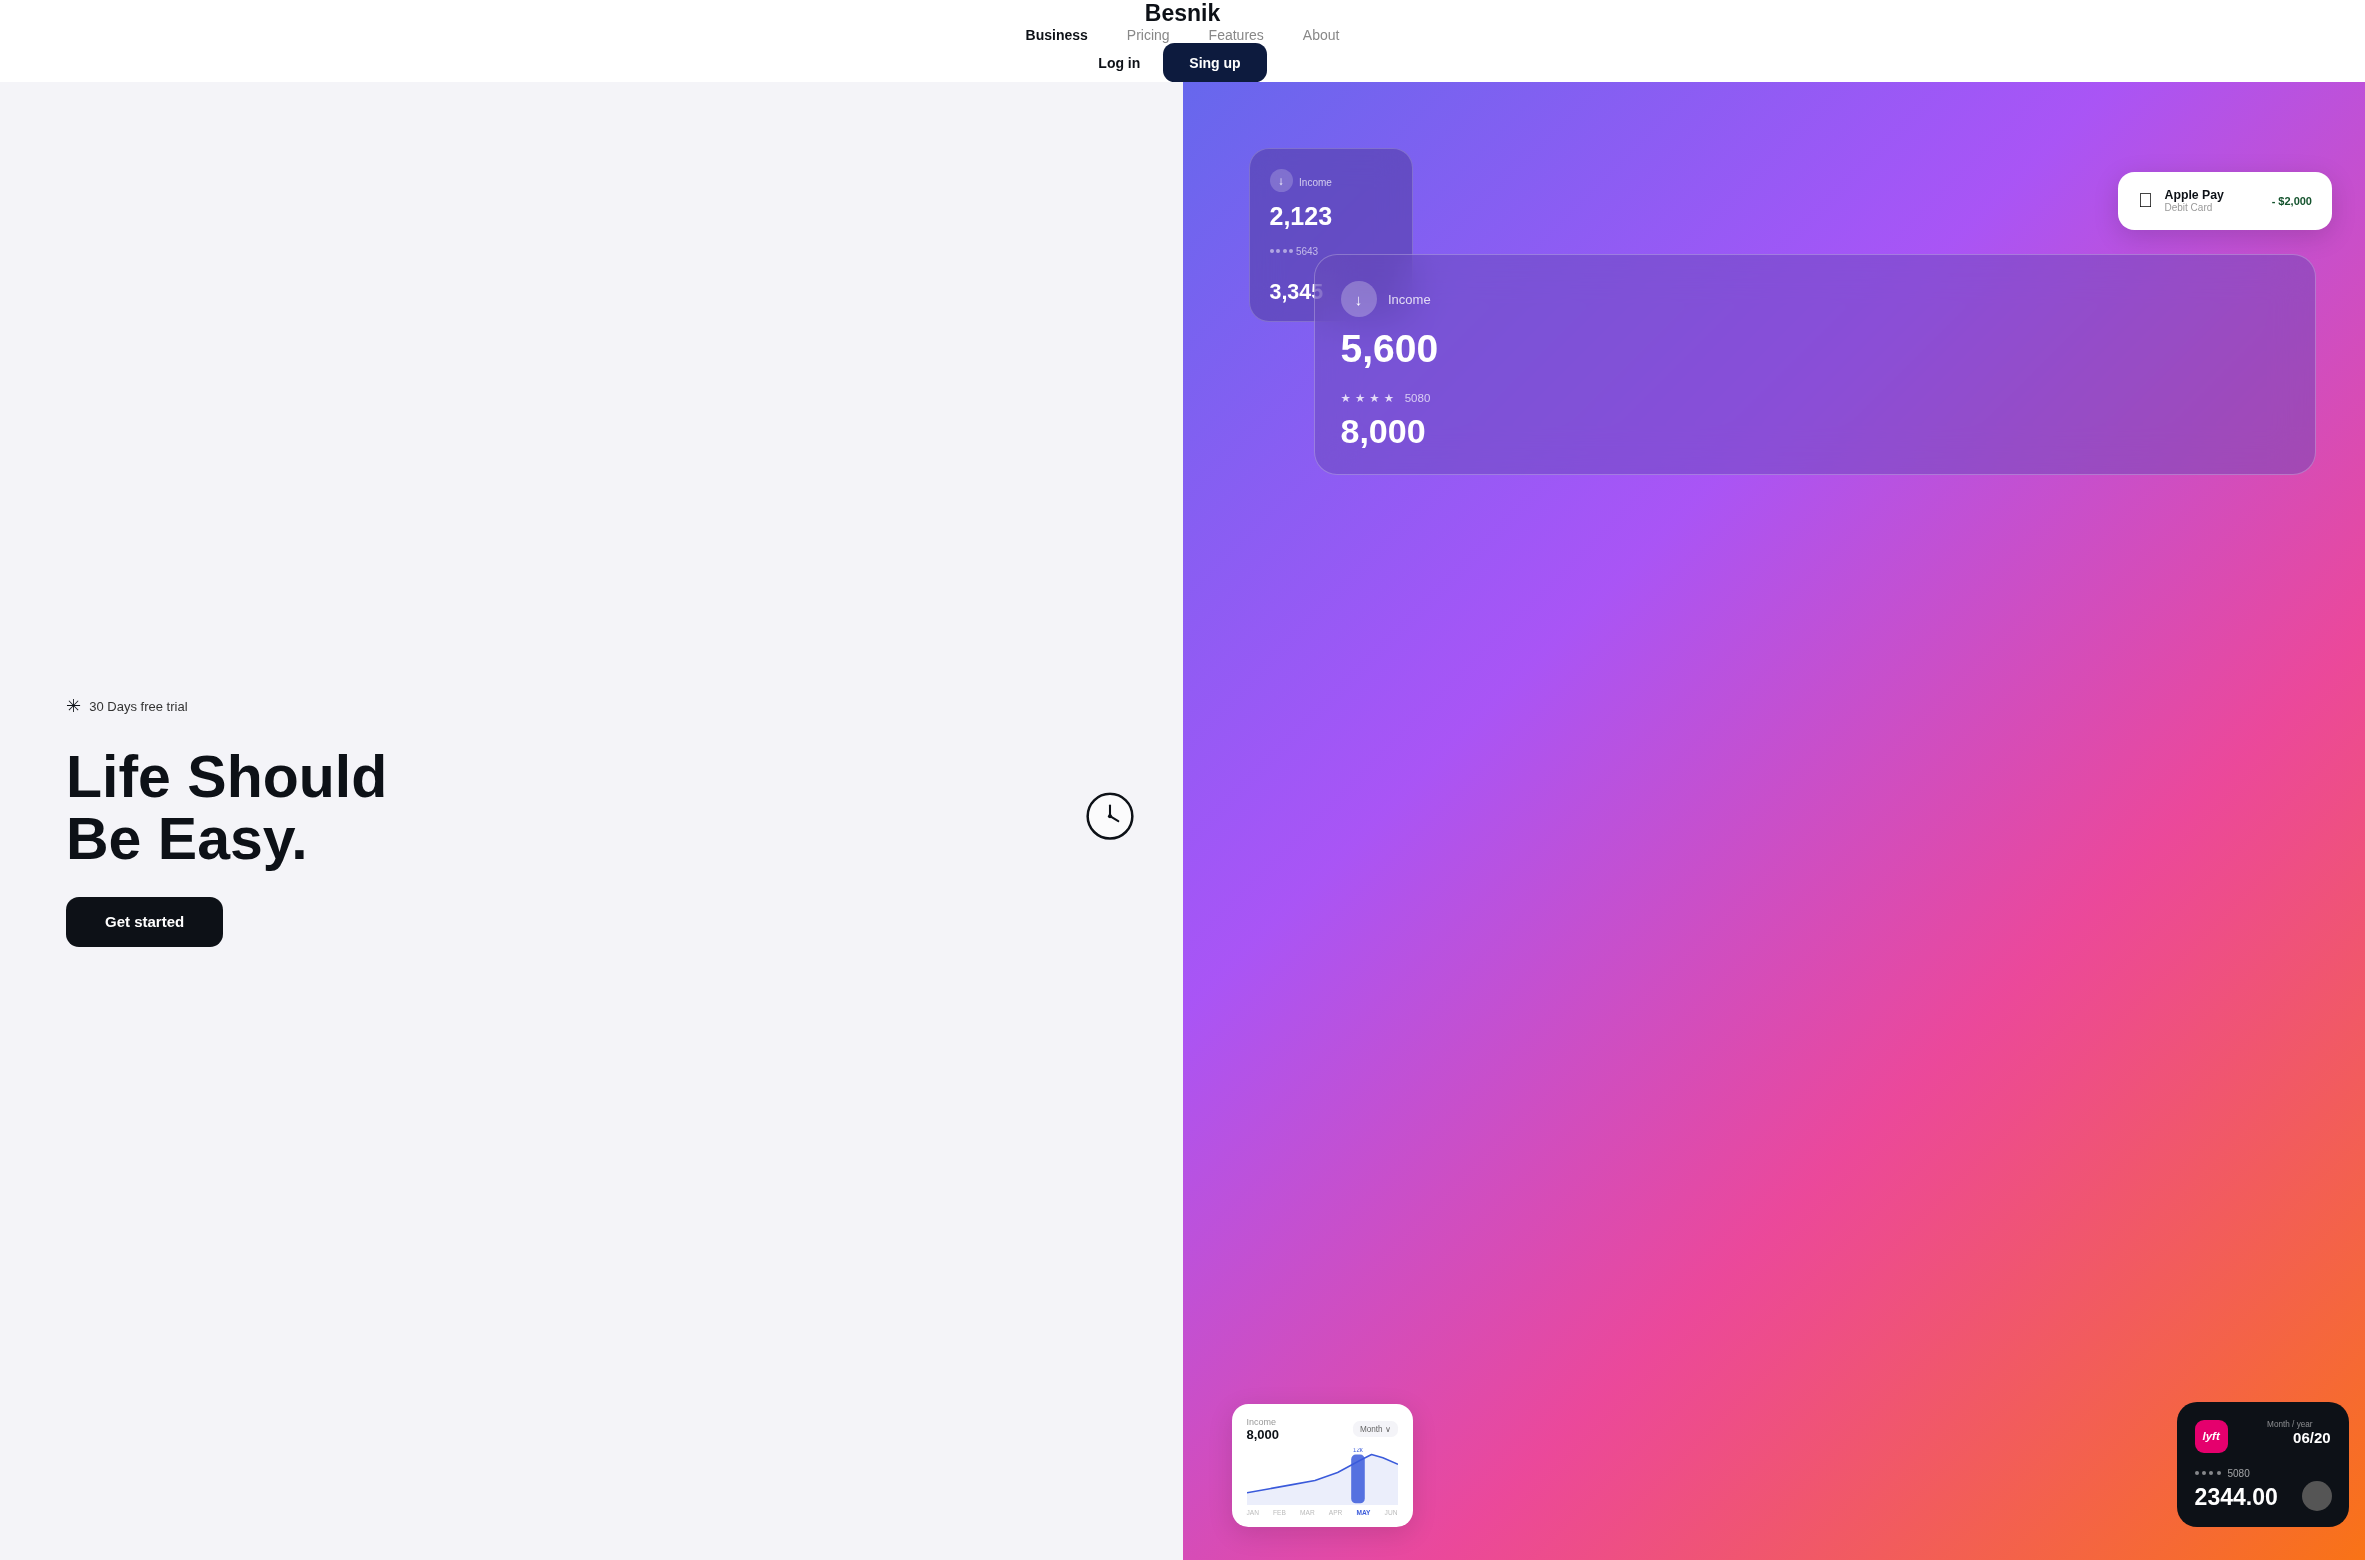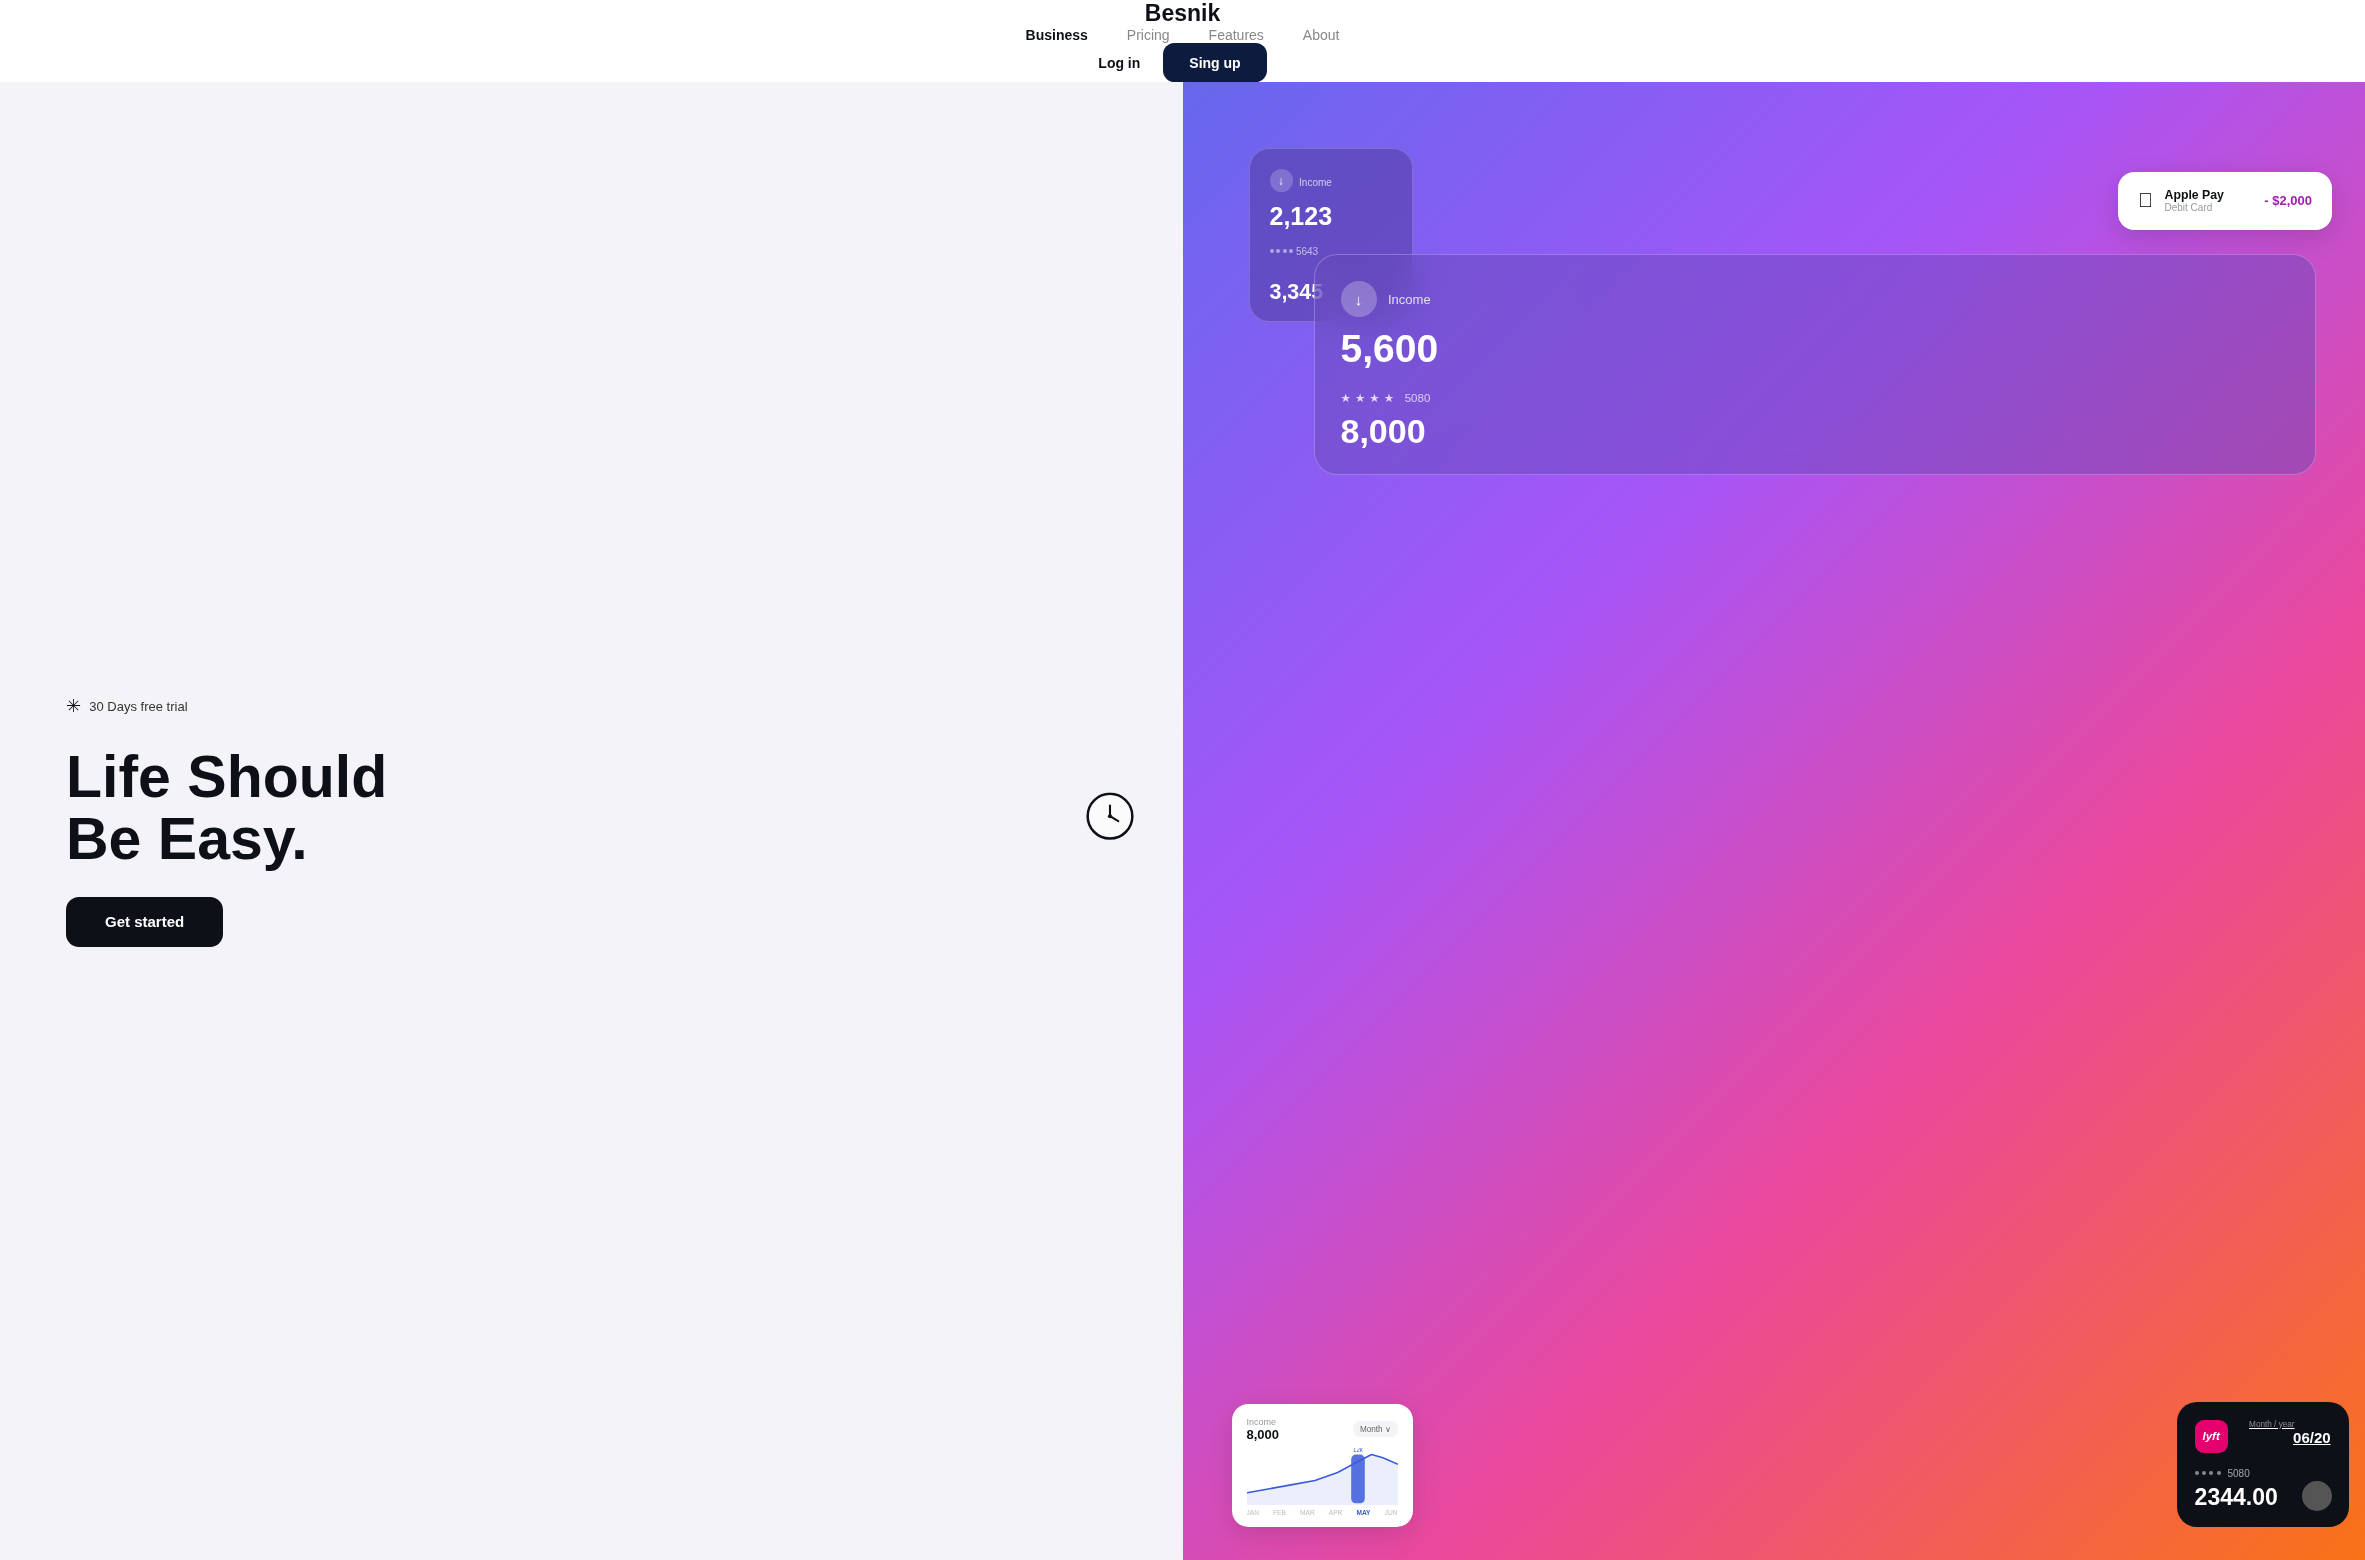--- a/index.html
+++ b/index.html
@@ -218,23 +218,23 @@
     .apple-pay-name {
       font-size: 12.3px;
       font-weight: 700;
       color: #0d1117;
     }
     .apple-pay-type {
       font-size: 10px;
       color: #999;
     }
     .apple-pay-amount {
-      font-size: 13px;
+      font-size: 11px;
       font-weight: 700;
-      color: #a21caf;
+      color: #14532d;
     }
 
     
     .card-income-2 {
       position: absolute;
       top: 172px;
       left: 131px;
       right: 49px;
       background: rgba(100, 70, 180, 0.45);
       backdrop-filter: blur(20px);
@@ -351,21 +351,21 @@
       background: #e5006d;
       border-radius: 9px;
       display: flex;
       align-items: center;
       justify-content: center;
       font-size: 11.5px;
       font-weight: 900;
       color: #fff;
       font-style: italic;
     }
-    .lyft-date-info { text-align: left; text-decoration: underline; }
+    .lyft-date-info { text-align: center; }
     .lyft-date-label { font-size: 8.2px; color: rgba(255,255,255,0.5); }
     .lyft-date-value { font-size: 15px; font-weight: 800; color: #fff; margin-left: 44px; }
     .lyft-dots {
       display: flex;
       align-items: center;
       gap: 3.3px;
       margin-bottom: 5px;
     }
     .lyft-dot { width: 4.1px; height: 4.1px; background: rgba(255,255,255,0.5); border-radius: 50%; }
     .lyft-num { font-size: 10px; color: rgba(255,255,255,0.6); margin-left: 3.3px; }

